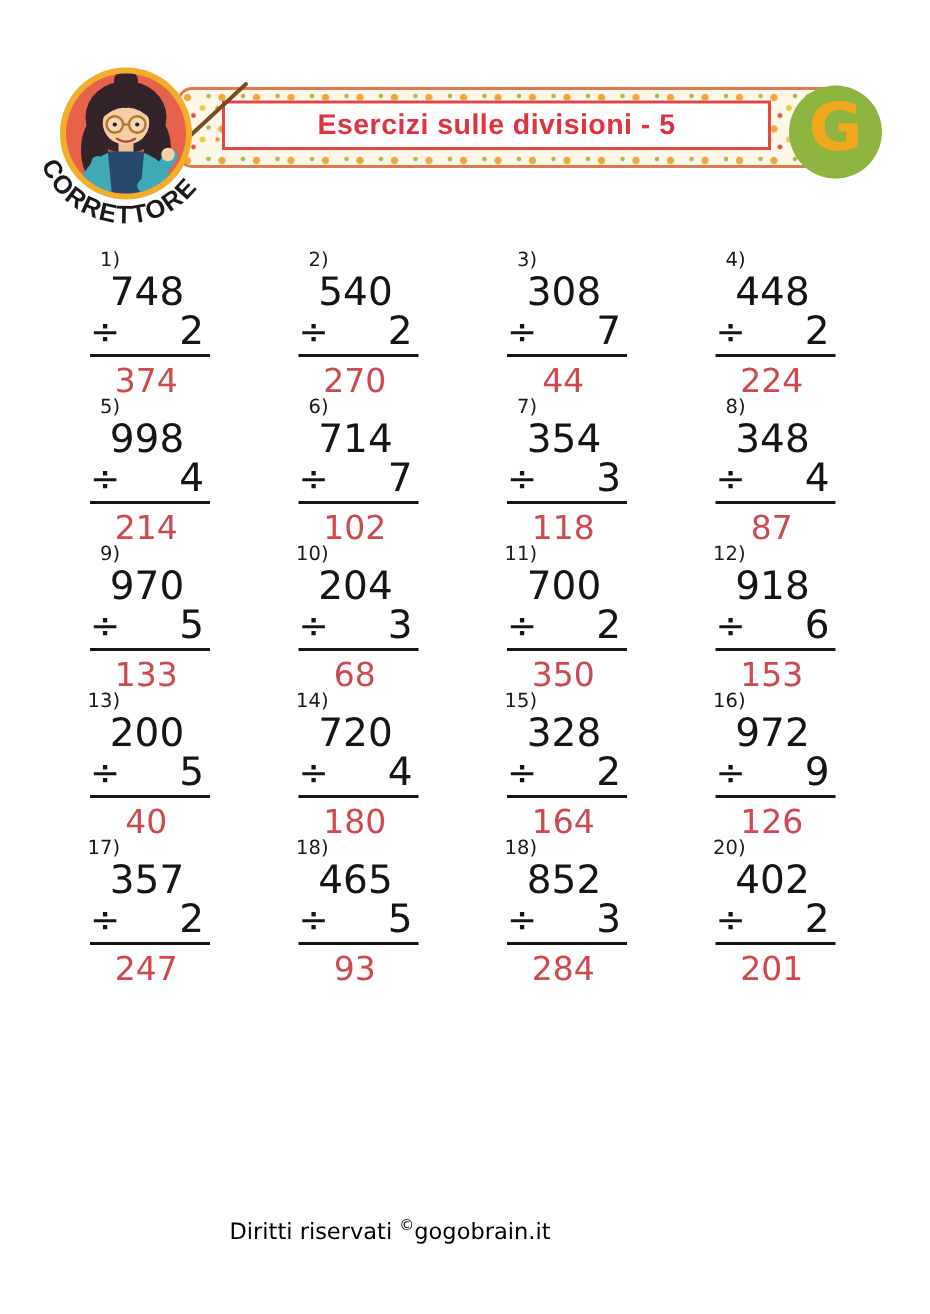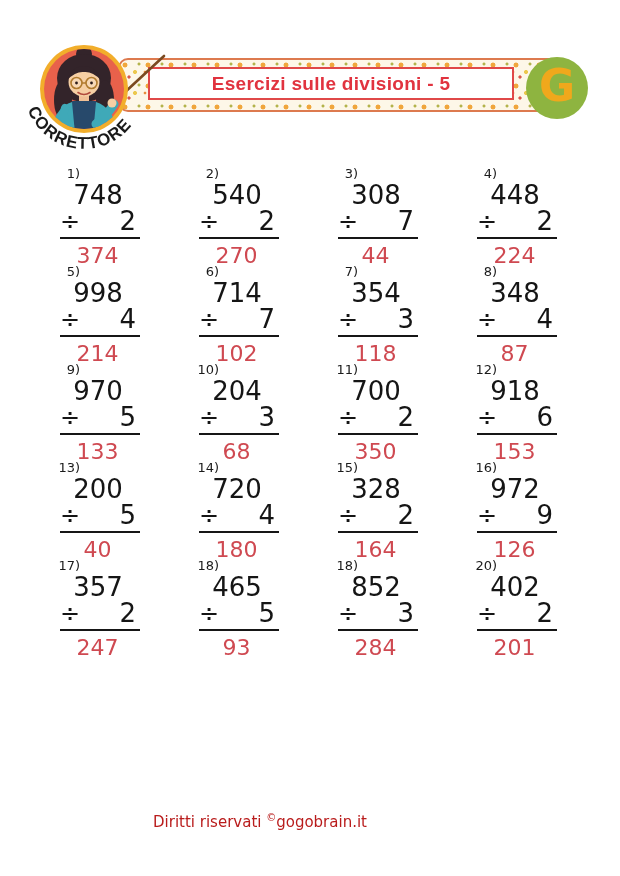--- a/index.html
+++ b/index.html
@@ -72,21 +72,21 @@
   }
   .p-op{font-size:24px;}
   .p-result{
     text-align:center;font-size:22px;line-height:26px;
     color:#cf4951;margin-top:4px;padding-right:5px;
   }
 
   
   .footer{
     position:absolute;left:0;top:812px;width:520px;text-align:center;
-    font-size:15px;color:#b91c1c;
+    font-size:15px;color:#000000;
   }
   .footer sup{font-size:10px;}
 </style>
 </head>
 <body>
 
 <div class="page">
 
   <div class="banner">
     <div class="title-box">

